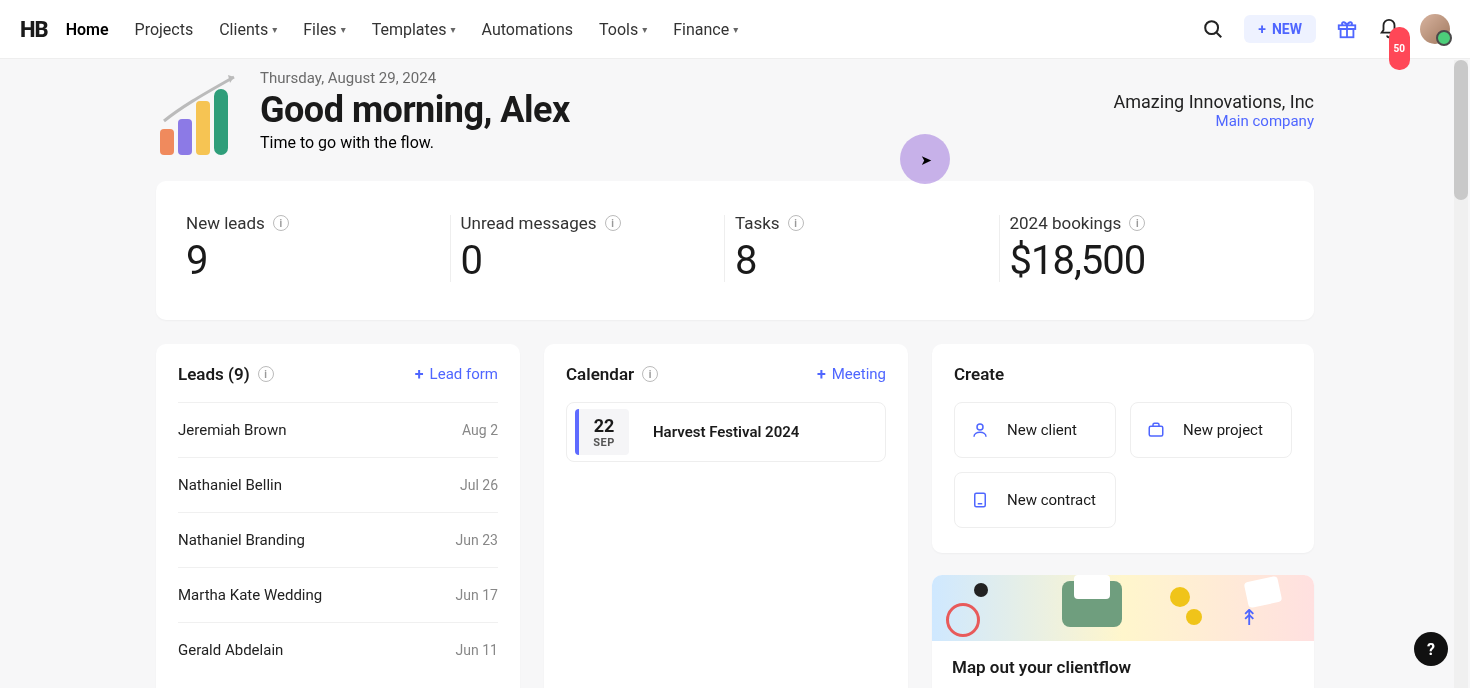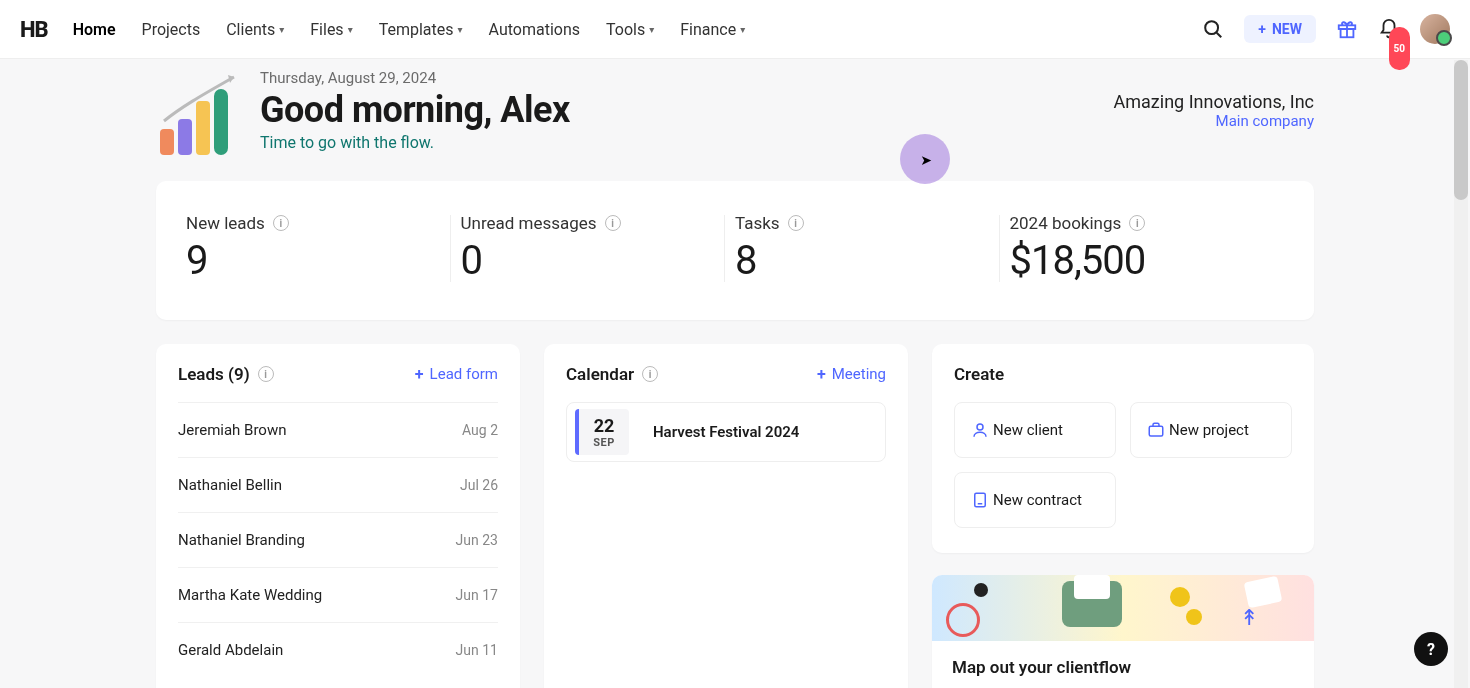--- a/index.html
+++ b/index.html
@@ -18,21 +18,21 @@
     height: 59px;
     display: flex;
     align-items: center;
     padding: 0 20px;
     border-bottom: 1px solid #eee;
   }
   .logo {
     font-weight: 800;
     font-size: 22px;
     letter-spacing: -1px;
-    margin-right: 25px;
+    margin-right: 18px;
   }
   .nav-items { display: flex; gap: 26px; align-items: center; flex: 1; }
   .nav-item { font-size: 16px; color: #333; cursor: pointer; display: flex; align-items: center; gap: 4px; }
   .nav-item.active { font-weight: 600; color: #000; }
   .chev { font-size: 10px; color: #666; }
   .nav-right { display: flex; align-items: center; gap: 20px; }
   .search-icon, .gift-icon, .bell-wrap, .avatar { cursor: pointer; display: flex; align-items: center; }
   .new-btn {
     background: #eef2ff; color: #4f66ff; border-radius: 6px; padding: 6px 14px;
     font-weight: 700; font-size: 14px; display: flex; align-items: center; gap: 6px; cursor: pointer;
@@ -45,21 +45,21 @@
   .avatar { width: 30px; height: 30px; border-radius: 50%; background: linear-gradient(135deg,#d8b4a0,#a0785e); position: relative; }
   .avatar::after { content:""; position:absolute; right:-2px; bottom:-2px; width:12px;height:12px;border-radius:50%;background:#4ccf7a;border:2px solid #4a4a4a; }
 
   
   .page { padding: 0 156px 0 156px; height: calc(100% - 59px); overflow-y: auto; }
   .greeting-row { display: flex; align-items: flex-start; padding-top: 10px; }
   .greet-ill { width: 90px; height: 86px; margin-right: 14px; margin-top: 2px; }
   .greet-text { flex: 1; }
   .date { color: #6b6b6b; font-size: 15px; margin-bottom: 2px; }
   .hello { font-size: 36px; font-weight: 700; letter-spacing: -0.5px; }
-  .flow { color: #0f766e; font-size: 16px; margin-top: 2px; }
+  .flow { color: #000000; font-size: 16px; margin-top: 2px; }
   .company-box { text-align: right; margin-top: 22px; }
   .company-name { font-size: 18px; color: #222; }
   .company-link { color: #4f66ff; font-size: 15px; cursor: pointer; }
 
   
   .cursor-bubble {
     position: absolute; left: 900px; top: 134px; width: 50px; height: 50px;
     border-radius: 50%; background: rgba(160,120,220,0.55);
     display: flex; align-items: center; justify-content: center;
     pointer-events: none;
@@ -93,21 +93,21 @@
   .lead-name { color:#222; }
   .lead-date { color:#888; font-size:14px; }
 
   .event-card { display:flex; align-items:center; border:1px solid #eee; border-radius:8px; padding:6px 8px; gap:24px; }
   .event-date { background:#f5f5f7; border-left:4px solid #5e6bff; border-radius:4px; width:54px; text-align:center; padding:6px 0; }
   .event-day { font-size:18px; font-weight:700; }
   .event-mon { font-size:11px; font-weight:700; color:#555; letter-spacing:0.5px; }
   .event-title { font-size:15px; font-weight:600; }
 
   .create-grid { display:grid; grid-template-columns:1fr 1fr; gap:14px; }
-  .create-btn { border:1px solid #eee; border-radius:8px; padding:18px 16px; display:flex; align-items:center; gap:4px; font-size:15px; cursor:pointer; }
+  .create-btn { border:1px solid #eee; border-radius:8px; padding:18px 16px; display:flex; align-items:center; gap:18px; font-size:15px; cursor:pointer; }
   .create-icon { width:18px; height:18px; display:inline-flex; align-items:center; justify-content:center; color:#4f66ff; }
 
   .promo { margin-top:22px; border-radius:10px; overflow:hidden; background:#fff; box-shadow:0 1px 2px rgba(0,0,0,0.04); }
   .promo-img { height:66px; background:linear-gradient(90deg,#cfe8ff 0%,#fff6cc 50%,#ffe0e0 100%); position:relative; }
   .promo-img .deco { position:absolute; border-radius:50%; }
   .promo-title { padding:16px 20px 20px; font-size:17px; font-weight:600; }
 
   
   .fab { position:absolute; right:22px; bottom:22px; width:34px;height:34px;border-radius:50%;background:#111;color:#fff;display:flex;align-items:center;justify-content:center;font-weight:700;cursor:pointer; }
 

